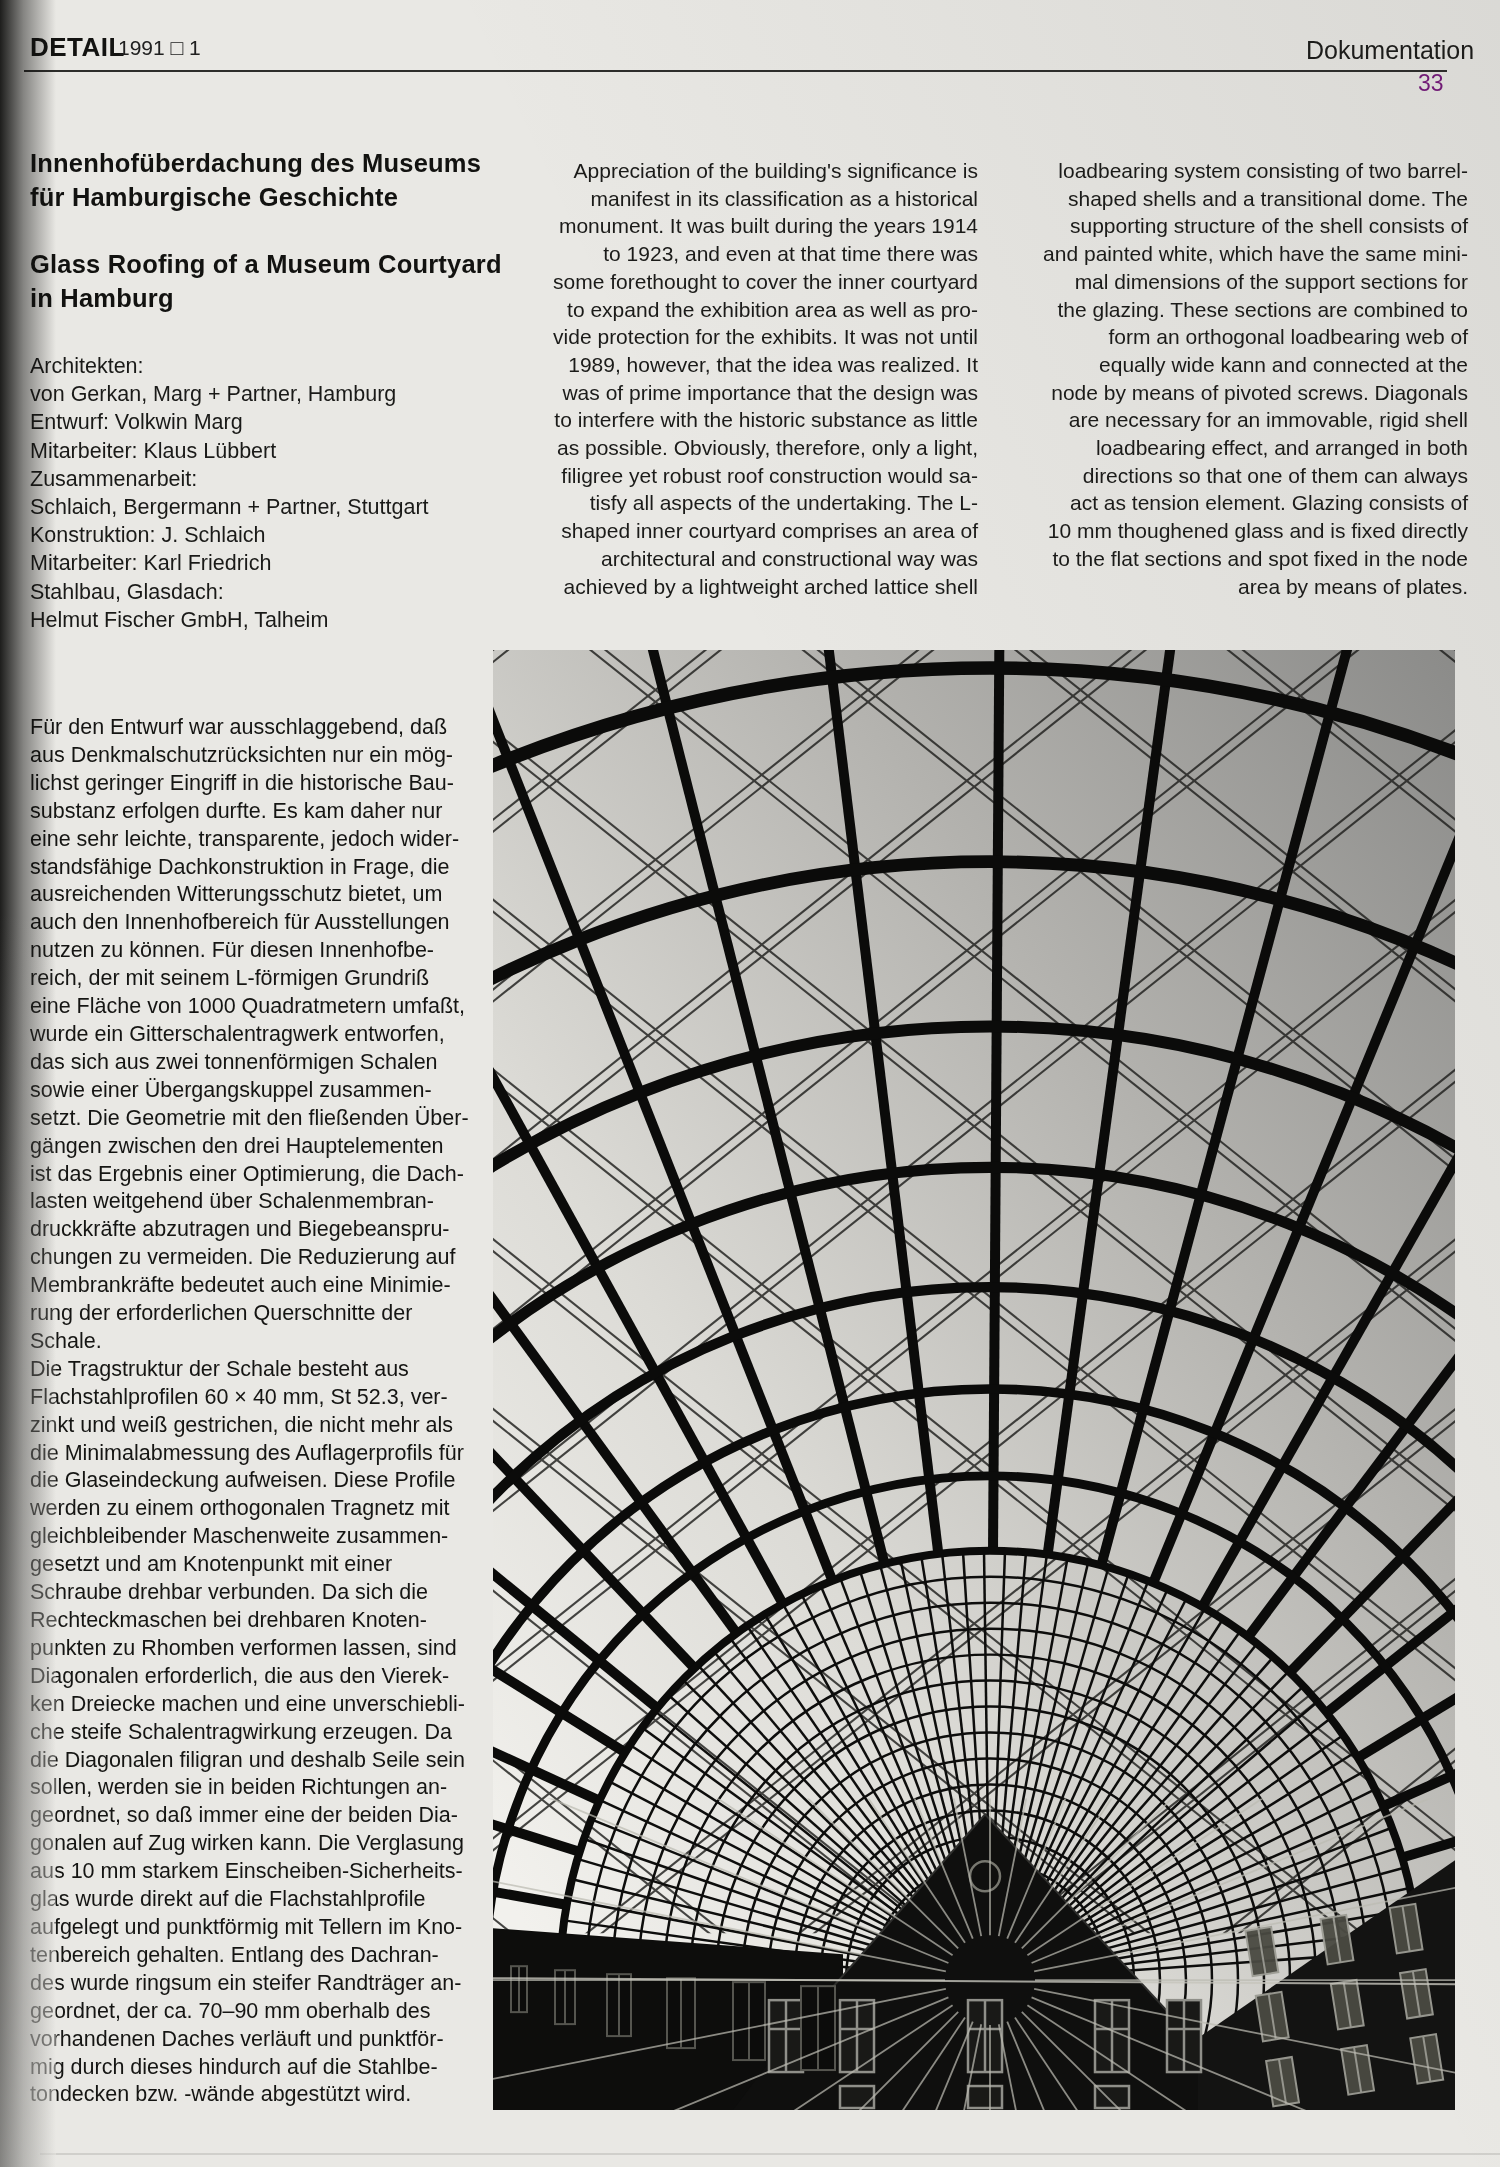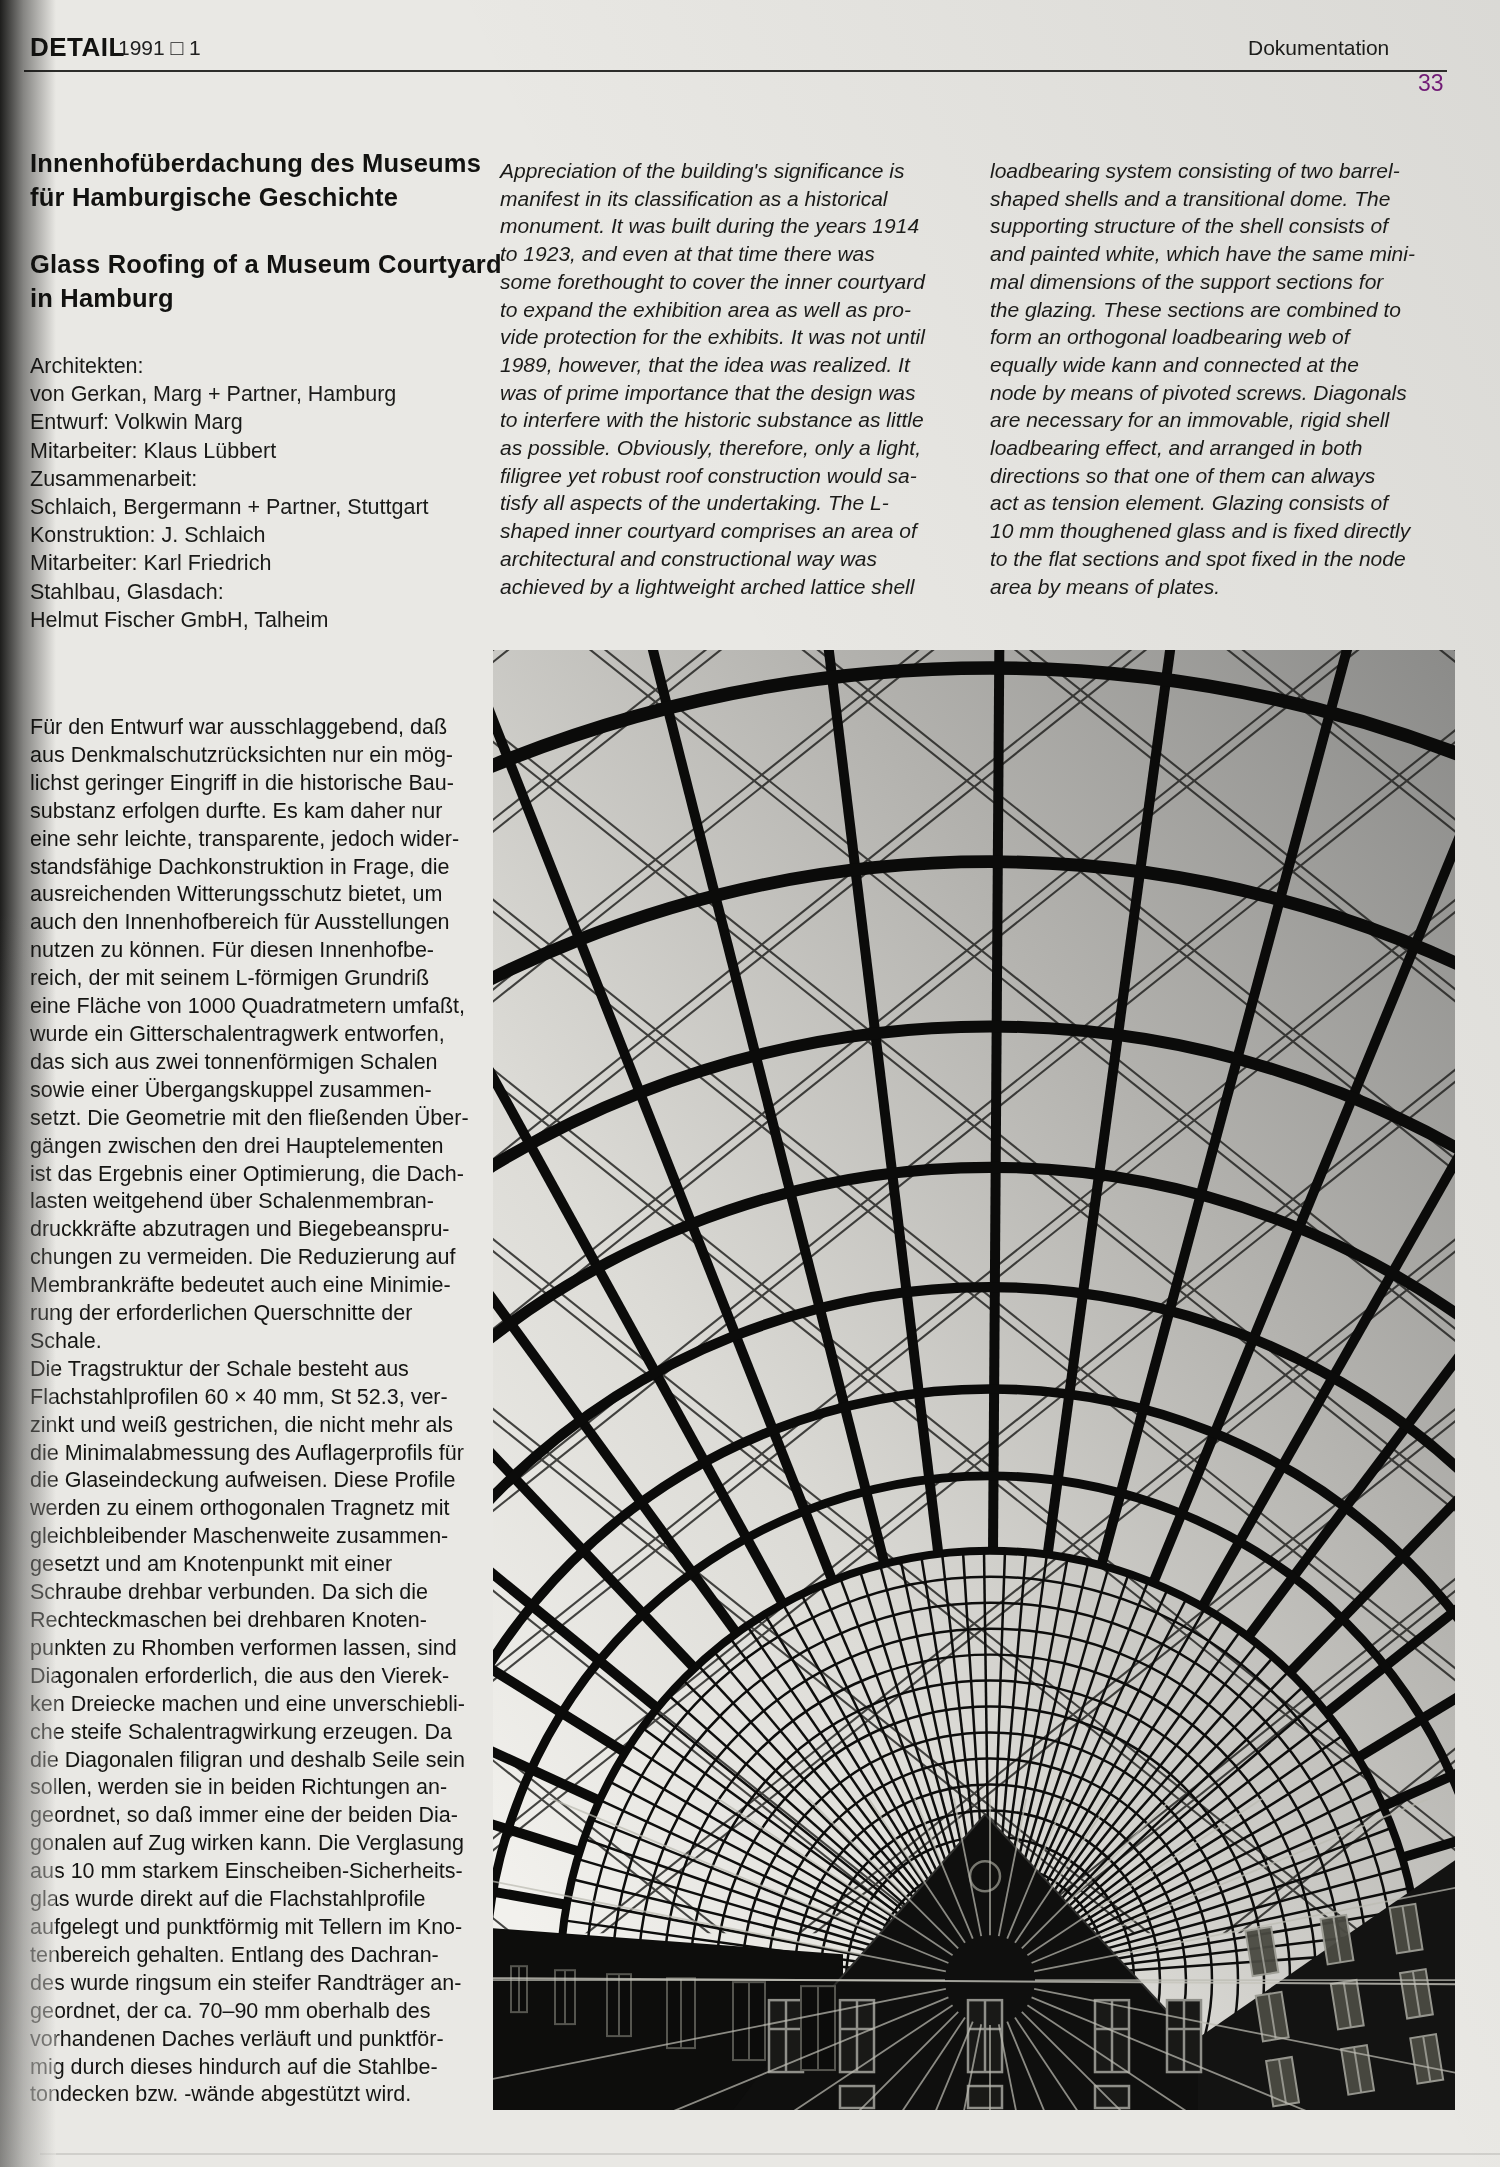--- a/index.html
+++ b/index.html
@@ -2,29 +2,29 @@
 <html><head>
 <meta charset="utf-8">
 <style>
   html,body{margin:0;padding:0;background:#6f6f6d;}
   .page{position:relative;width:1500px;height:2167px;background:#e9e8e4;overflow:hidden;
         font-family:"Liberation Sans",sans-serif;color:#161614;}
   .page::before{content:"";position:absolute;inset:0;
         background:linear-gradient(245deg, rgba(85,85,82,0.10), rgba(0,0,0,0) 42%);pointer-events:none;}
   .hdr-brand{position:absolute;left:30px;top:32px;font-size:26px;font-weight:800;letter-spacing:0.5px;color:#131311;}
   .hdr-issue{position:absolute;left:118px;top:36px;font-size:21px;color:#202020;text-align:right;}
-  .hdr-section{position:absolute;left:1248px;top:36px;font-size:21px;color:#1c1c1a;}
+  .hdr-section{position:absolute;left:1306px;top:36px;font-size:25px;color:#1c1c1a;}
   .hdr-page{position:absolute;left:1418px;top:34px;font-size:23px;color:#701a75;margin-top:36px;}
   .rule{position:absolute;left:24px;top:70px;width:1423px;height:2px;background:#2d2d2b;}
   .title{position:absolute;left:30px;top:146px;width:460px;font-size:25.5px;font-weight:bold;
          line-height:34px;color:#121210;letter-spacing:0.2px;}
   .title-en{top:247px;}
   .credits{position:absolute;left:30px;top:352px;width:470px;font-size:21.5px;line-height:28.2px;color:#1a1a18;}
-  .col-it{position:absolute;top:157px;width:478px;font-size:21px;font-style:italic;
-          line-height:27.7px;color:#1b1b19;}
+  .col-it{position:absolute;top:157px;width:478px;font-size:21px;
+          line-height:27.7px;color:#1b1b19;text-align:right;}
   #col2{left:500px;} #col3{left:990px;}
   .de-body{position:absolute;left:30px;top:714px;width:466px;font-size:21.5px;line-height:27.9px;color:#151513;}
   .ln{white-space:nowrap;}
   .photo{position:absolute;left:493px;top:650px;width:962px;height:1460px;}
   .photo svg{display:block;width:100%;height:100%;}
   .binding{position:absolute;left:0;top:0;width:56px;height:100%;z-index:6;pointer-events:none;
     background:
       linear-gradient(to bottom, rgba(233,232,228,0) 0%, rgba(233,232,228,0) 42%, rgba(233,232,228,0.5) 100%),
       linear-gradient(to right, rgba(12,12,11,0.92) 0%, rgba(12,12,11,0.45) 42%, rgba(12,12,11,0) 100%);}
   .scanline{position:absolute;left:40px;top:2153px;width:1460px;height:2px;background:rgba(110,110,105,0.20);}

